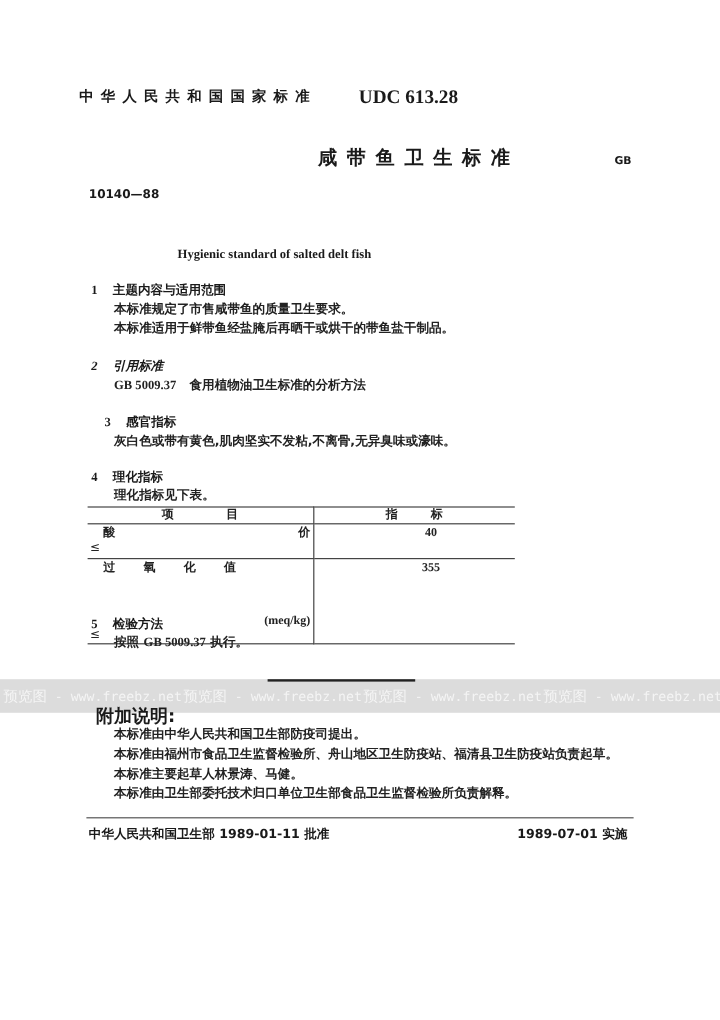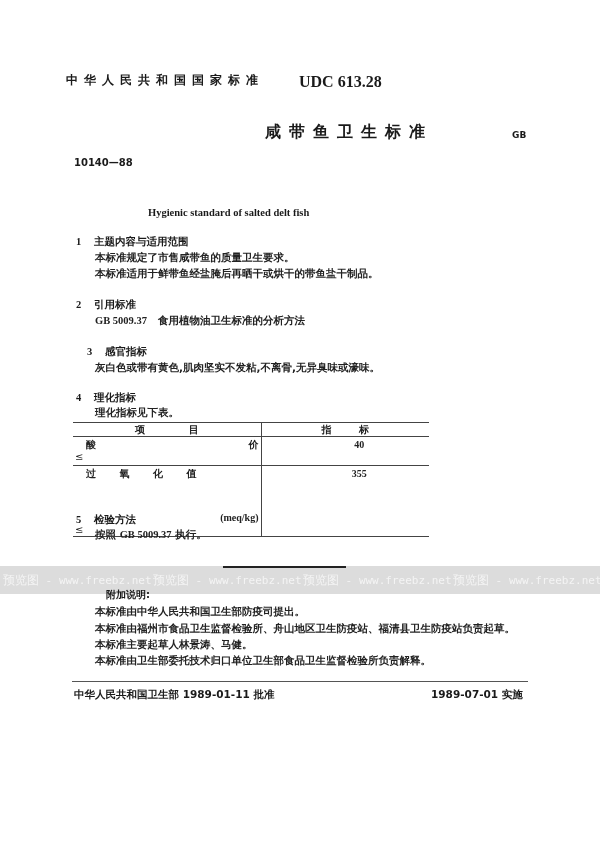--- a/index.html
+++ b/index.html
@@ -90,21 +90,21 @@
       font-family: "DejaVu Sans Mono", "Liberation Mono", monospace;
       white-space: nowrap;
     }
     .wm-text .cn { font-family: "DejaVu Sans", sans-serif; font-size: 12px; }
     .sep-short {
       position: absolute; left: 223px; top: 566px; width: 123px; height: 2px;
       background: #222;
     }
 
     .appendix-title {
-      left: 106px; top: 588px; font-size: 10px; font-weight: bold;
+      left: 80px; top: 588px; font-size: 15px; font-weight: bold;
       font-family: "DejaVu Sans", "Liberation Sans", sans-serif;
     }
     .footer-rule {
       position: absolute; left: 72px; top: 681px; width: 456px; height: 1px;
       background: #555;
     }
     .footer-left, .footer-right {
       top: 688px; font-size: 10.5px; font-weight: bold;
       font-family: "DejaVu Sans", "Liberation Sans", sans-serif;
     }
@@ -120,21 +120,21 @@
 <div class="abs gb-mark">GB</div>
 <div class="abs std-number">10140—88</div>
 <div class="abs en-title">Hygienic standard of salted delt fish</div>
 
 <div class="abs sec-head" style="left:76px; top:235px;">
   <span class="num">1</span><span>主题内容与适用范围</span>
 </div>
 <div class="abs body-line" style="left:95px; top:251px;">本标准规定了市售咸带鱼的质量卫生要求。</div>
 <div class="abs body-line" style="left:95px; top:267px;">本标准适用于鲜带鱼经盐腌后再晒干或烘干的带鱼盐干制品。</div>
 
-<div class="abs sec-head" style="left:76px; top:298px;">
+<div class="abs sec-head" style="left:76px; top:298px;font-style:italic;">
   <span class="num">2</span><span>引用标准</span>
 </div>
 <div class="abs body-line" style="left:95px; top:314px;">
   <span class="latin">GB 5009.37</span>&nbsp;&nbsp;&nbsp;<span>食用植物油卫生标准的分析方法</span>
 </div>
 
 <div class="abs sec-head" style="left:76px; top:345px;margin-left:11px;">
   <span class="num">3</span><span>感官指标</span>
 </div>
 <div class="abs body-line" style="left:95px; top:361px;">灰白色或带有黄色,肌肉坚实不发粘,不离骨,无异臭味或濠味。</div>

